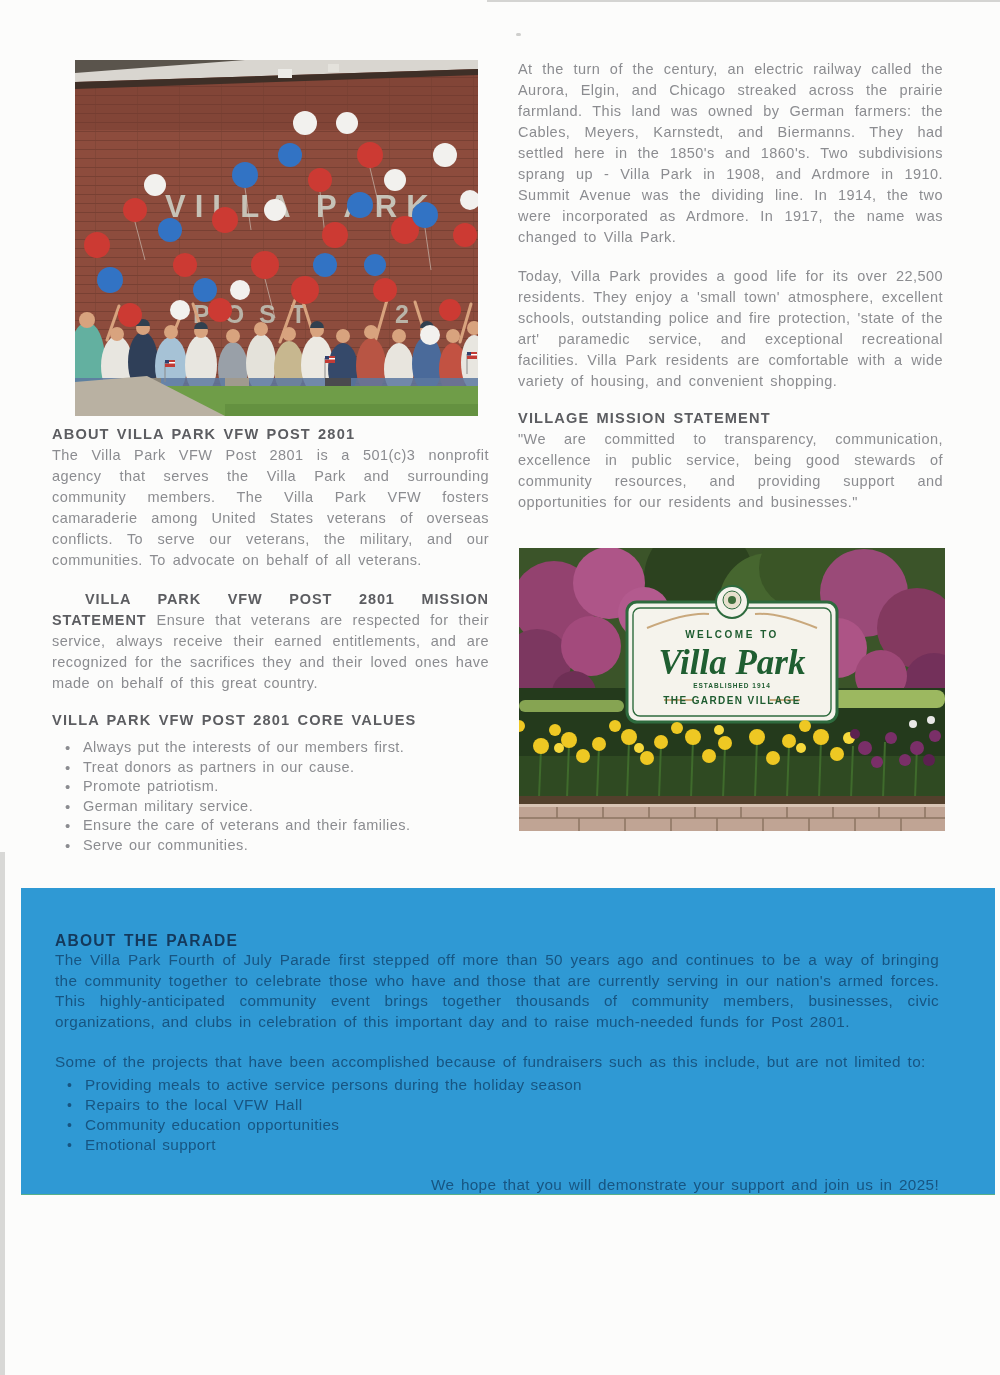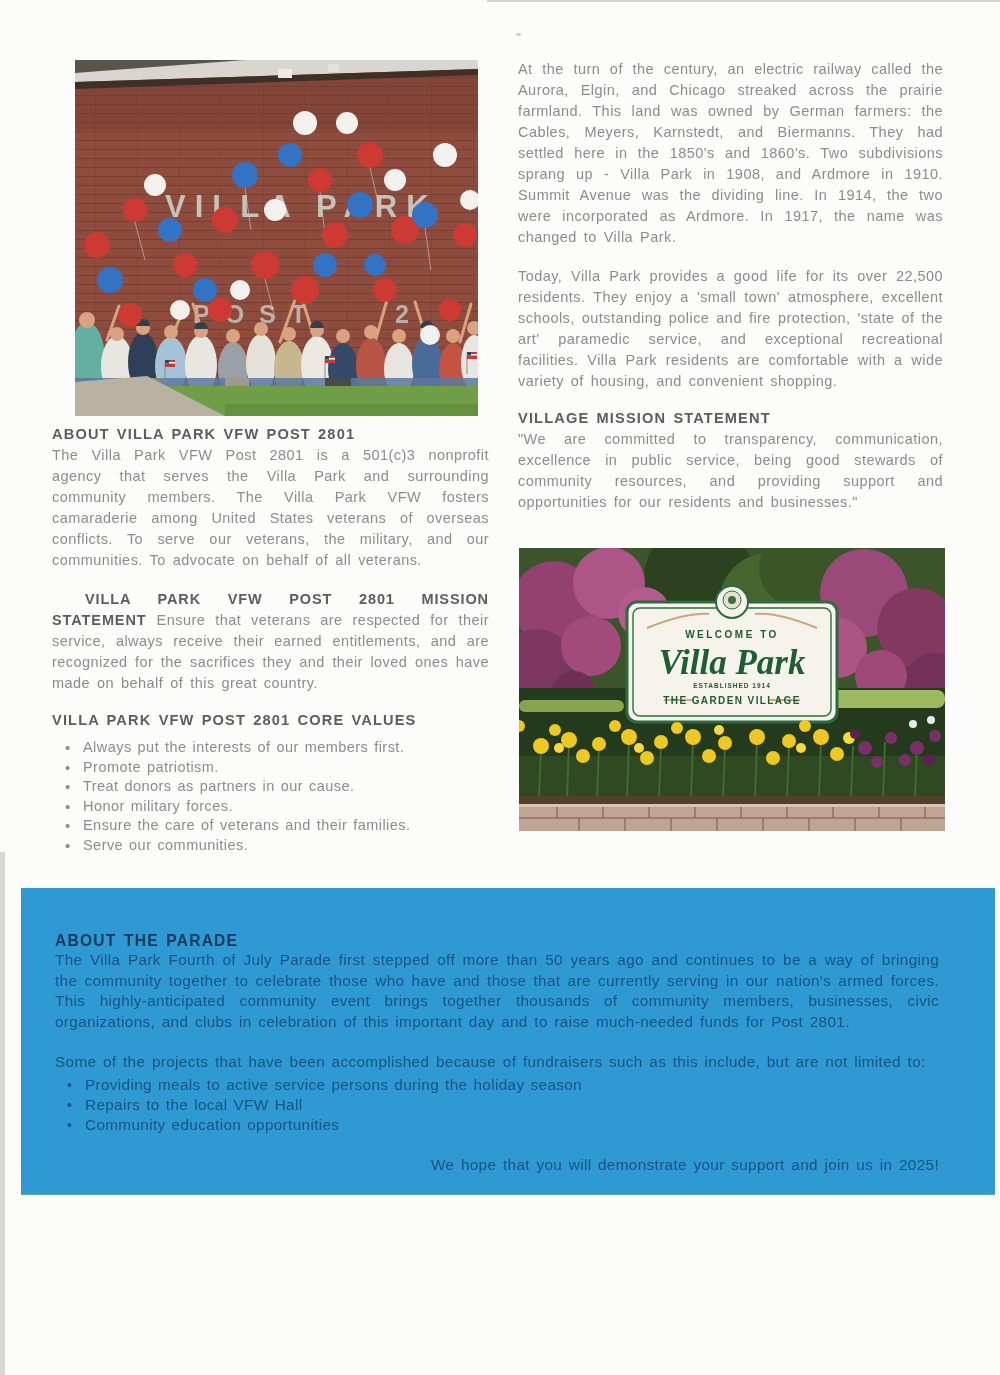--- a/index.html
+++ b/index.html
@@ -225,23 +225,23 @@
 
   <div class="col-left">
     <h3 class="sec">ABOUT VILLA PARK VFW POST 2801</h3>
     <p class="body">The Villa Park VFW Post 2801 is a 501(c)3 nonprofit agency that serves the Villa Park and surrounding community members. The Villa Park VFW fosters camaraderie among United States veterans of overseas conflicts. To serve our veterans, the military, and our communities. To advocate on behalf of all veterans.</p>
 
     <p class="body"><strong>VILLA PARK VFW POST 2801 MISSION STATEMENT</strong> <span>Ensure that veterans are respected for their service, always receive their earned entitlements, and are recognized for the sacrifices they and their loved ones have made on behalf of this great country.</span></p>
 
     <h3 class="sec">VILLA PARK VFW POST 2801 CORE VALUES</h3>
     <ul class="vals">
       <li>Always put the interests of our members first.</li>
+      <li>Treat donors as partners in our cause.</li>
       <li>Promote patriotism.</li>
-      <li>Treat donors as partners in our cause.</li>
-      <li>Honor military forces.</li>
+      <li>German military service.</li>
       <li>Ensure the care of veterans and their families.</li>
       <li>Serve our communities.</li>
     </ul>
   </div>
 
   <div class="col-right">
     <p class="body">At the turn of the century, an electric railway called the Aurora, Elgin, and Chicago streaked across the prairie farmland. This land was owned by German farmers: the Cables, Meyers, Karnstedt, and Biermanns. They had settled here in the 1850's and 1860's. Two subdivisions sprang up - Villa Park in 1908, and Ardmore in 1910. Summit Avenue was the dividing line. In 1914, the two were incorporated as Ardmore. In 1917, the name was changed to Villa Park.</p>
     <p class="body">Today, Villa Park provides a good life for its over 22,500 residents. They enjoy a 'small town' atmosphere, excellent schools, outstanding police and fire protection, 'state of the art' paramedic service, and exceptional recreational facilities. Villa Park residents are comfortable with a wide variety of housing, and convenient shopping.</p>
 
     <h3 class="sec">VILLAGE MISSION STATEMENT</h3>
@@ -388,17 +388,18 @@
   </div>
 
   <div class="parade">
     <h3>ABOUT THE PARADE</h3>
     <p class="first">The Villa Park Fourth of July Parade first stepped off more than 50 years ago and continues to be a way of bringing the community together to celebrate those who have and those that are currently serving in our nation's armed forces. This highly-anticipated community event brings together thousands of community members, businesses, civic organizations, and clubs in celebration of this important day and to raise much-needed funds for Post 2801.</p>
     <p class="intro">Some of the projects that have been accomplished because of fundraisers such as this include, but are not limited to:</p>
     <ul class="projects">
       <li>Providing meals to active service persons during the holiday season</li>
       <li>Repairs to the local VFW Hall</li>
       <li>Community education opportunities</li>
+      <li>Emotional support</li>
     </ul>
     <p class="closing">We hope that you will demonstrate your support and join us in 2025!</p>
   </div>
 
 </div>
 
 </body></html>

